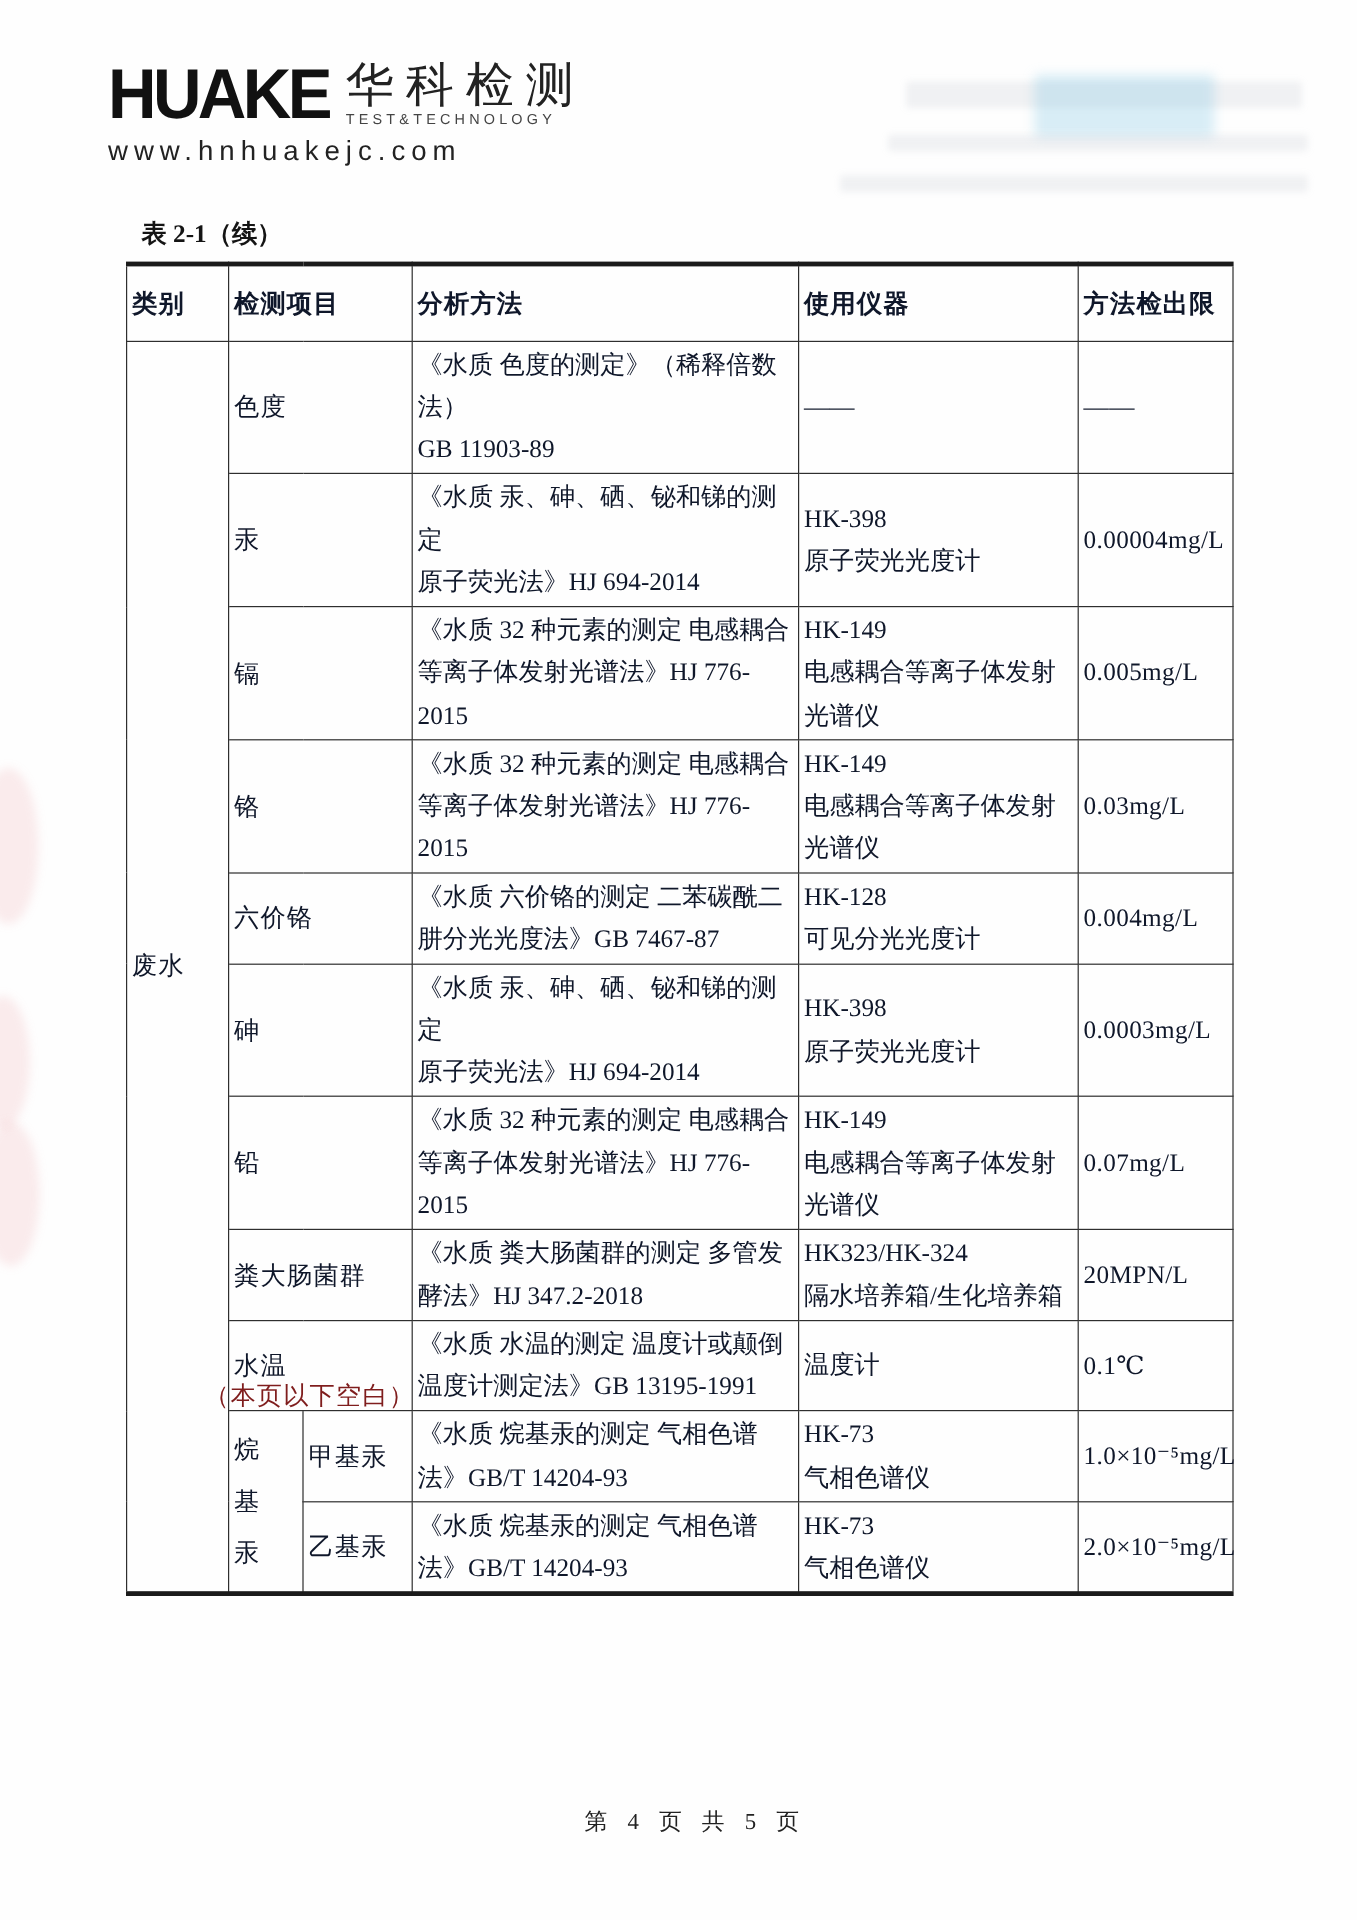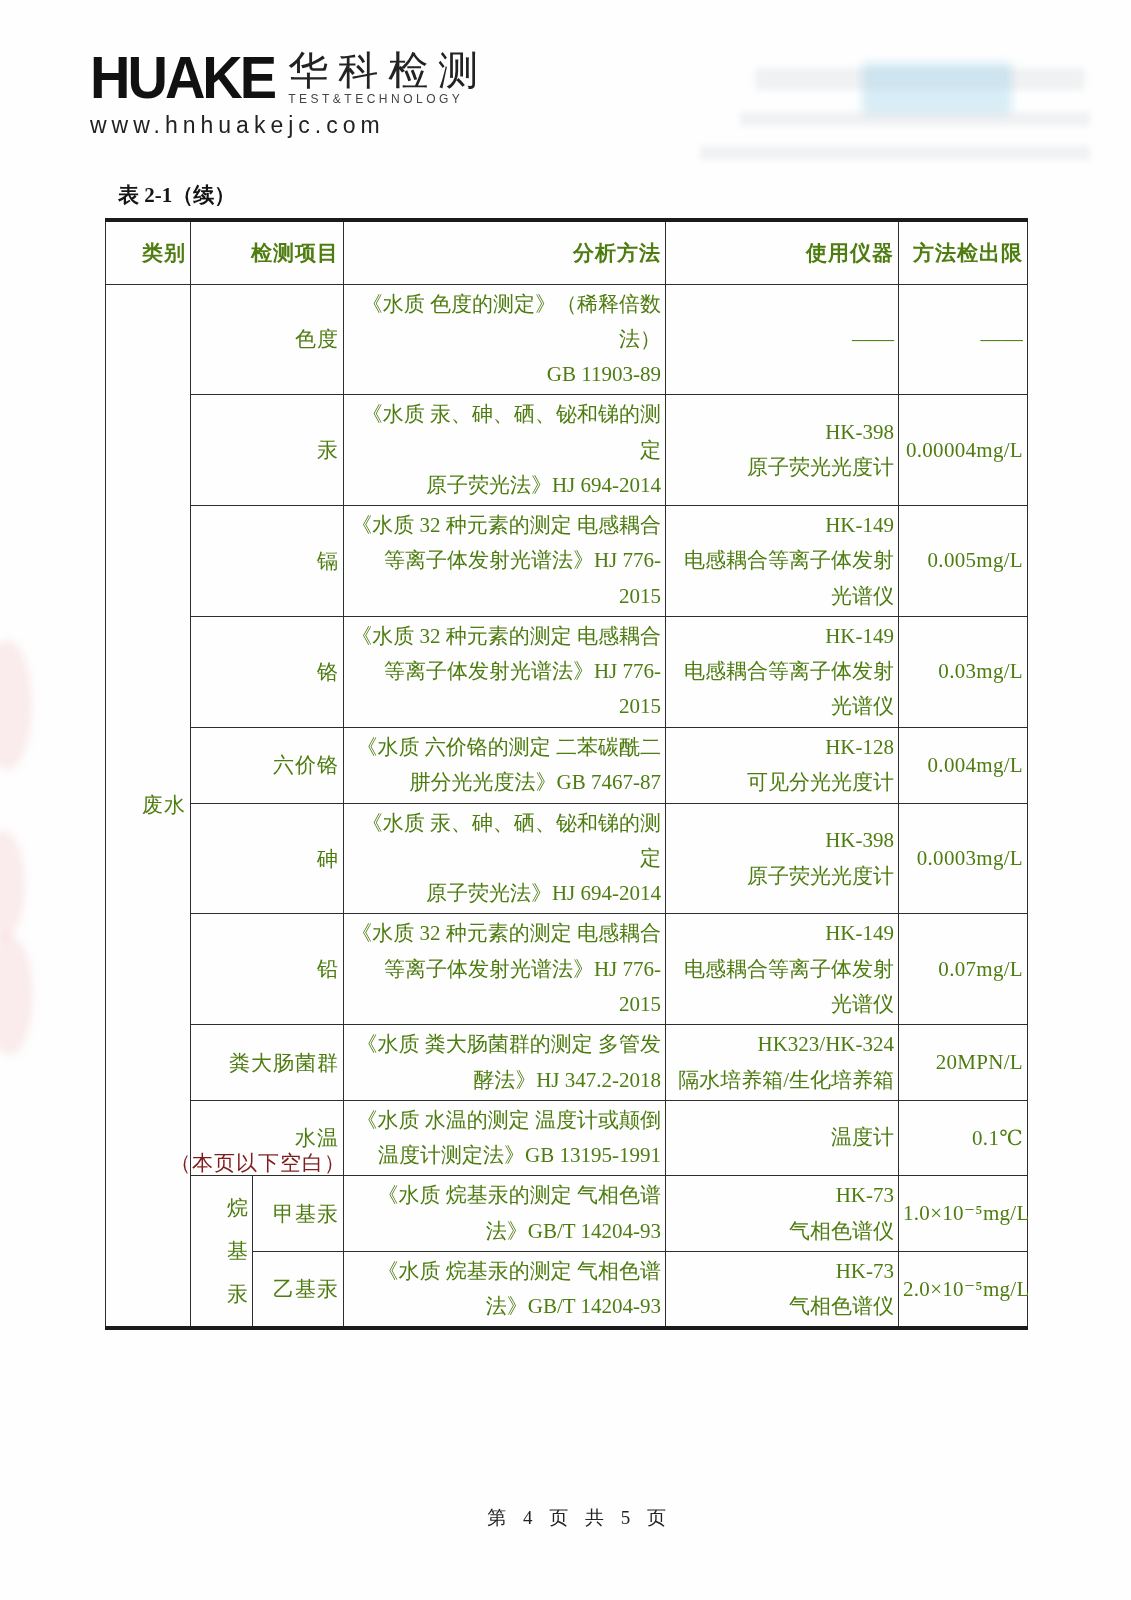--- a/index.html
+++ b/index.html
@@ -64,25 +64,25 @@
   .tbl-wrap { position: absolute; left: 105px; top: 218px; }
   table.report {
     border-collapse: collapse;
     table-layout: fixed;
     width: 922px;
     border-top: 4px solid #1b1b1b;
     border-bottom: 4px solid #1b1b1b;
   }
   table.report td, table.report th {
     border: 1.6px solid #2e2e2e;
-    text-align: right;
+    text-align: left;
     vertical-align: middle;
     font-size: 21px;
     font-weight: normal;
-    color: #4d7c0f;
+    color: #0f172a;
     padding: 2px 4px;
   }
   table.report th { font-weight: bold; letter-spacing: 1px; }
   .c-method, .c-instr { white-space: pre-line; line-height: 1.68; margin-top: 24px; }
   .c-item { letter-spacing: 1px; }
   .c-limit { letter-spacing: 0.3px; }
   .vtext {
     display: inline-block;
     width: 1.15em;
     word-break: break-all;

